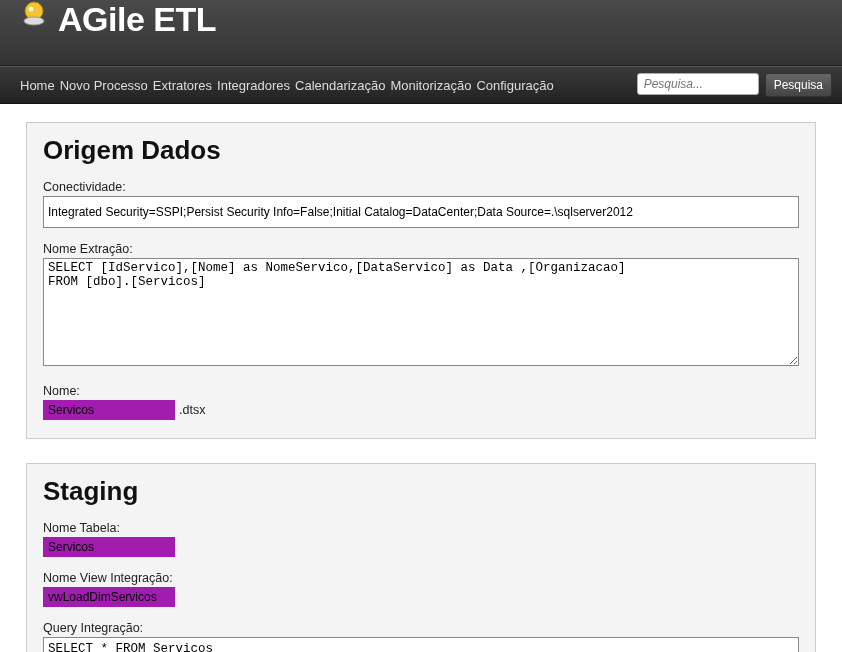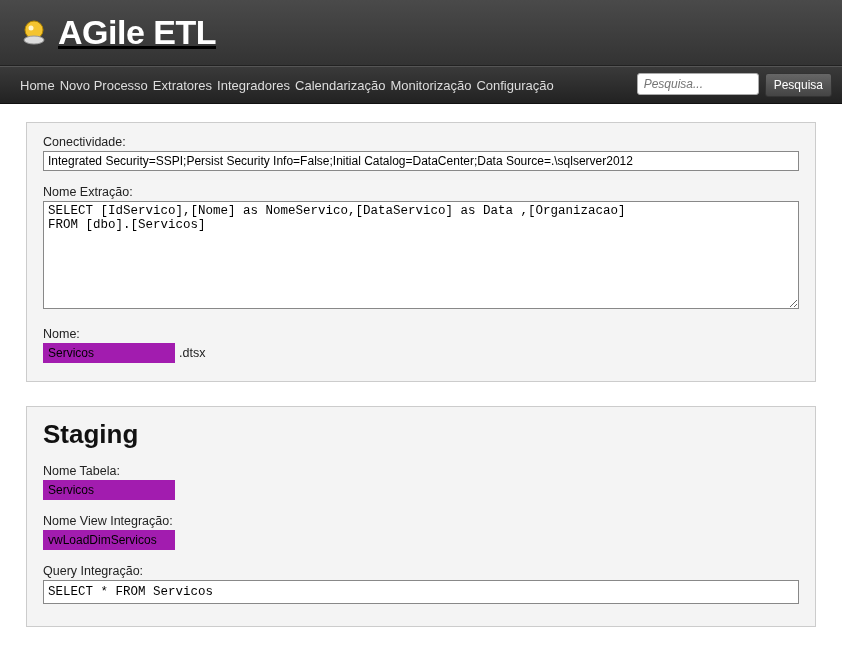--- a/index.html
+++ b/index.html
@@ -8,24 +8,23 @@
     background: #fff;
     width: 842px;
     height: 652px;
     overflow: hidden;
   }
   .header {
     background: #3a3a3a;
     background: linear-gradient(#4a4a4a, #333);
     height: 66px;
     display: flex;
-    align-items: center;
+    align-items: flex-start;
     padding: 0 20px;
     border-bottom: 1px solid #222;
-    text-decoration: underline;
   }
   .logo-icon {
     width: 28px;
     height: 28px;
     margin-right: 10px;
     position: relative;
   }
   .logo-icon svg { width: 28px; height: 28px; }
   .app-title {
     color: #fff;
@@ -94,21 +93,21 @@
     display: block;
   }
   .text-input, .textarea-input {
     width: 100%;
     border: 1px solid #888;
     background: #fff;
     font-family: Arial, sans-serif;
     font-size: 12px;
     padding: 2px 4px;
   }
-  .text-input { height: 20px; }
+  .text-input { height: 32px; }
   .textarea-input {
     font-family: Liberation Mono, monospace;
     font-size: 12.5px;
     height: 108px;
     resize: both;
   }
   .field-block { margin-bottom: 14px; }
   .inline-row { display: flex; align-items: center; gap: 4px; }
   .short-input {
     width: 132px;
@@ -156,20 +155,21 @@
   </div>
   <div class="search-wrap">
     <input class="search-input" placeholder="Pesquisa..." style="">
     <button class="search-btn">Pesquisa</button>
   </div>
 </div>
 
 <div class="content">
 
   <div class="panel">
+    <div class="panel-title">Origem Dados</div>
 
     <div class="field-block">
       <label class="field-label">Conectividade:</label>
       <input class="text-input" value="Integrated Security=SSPI;Persist Security Info=False;Initial Catalog=DataCenter;Data Source=.\sqlserver2012" style="">
     </div>
 
     <div class="field-block">
       <label class="field-label">Nome Extração:</label>
       <textarea class="textarea-input" style="">SELECT [IdServico],[Nome] as NomeServico,[DataServico] as Data ,[Organizacao]
 FROM [dbo].[Servicos]</textarea>

